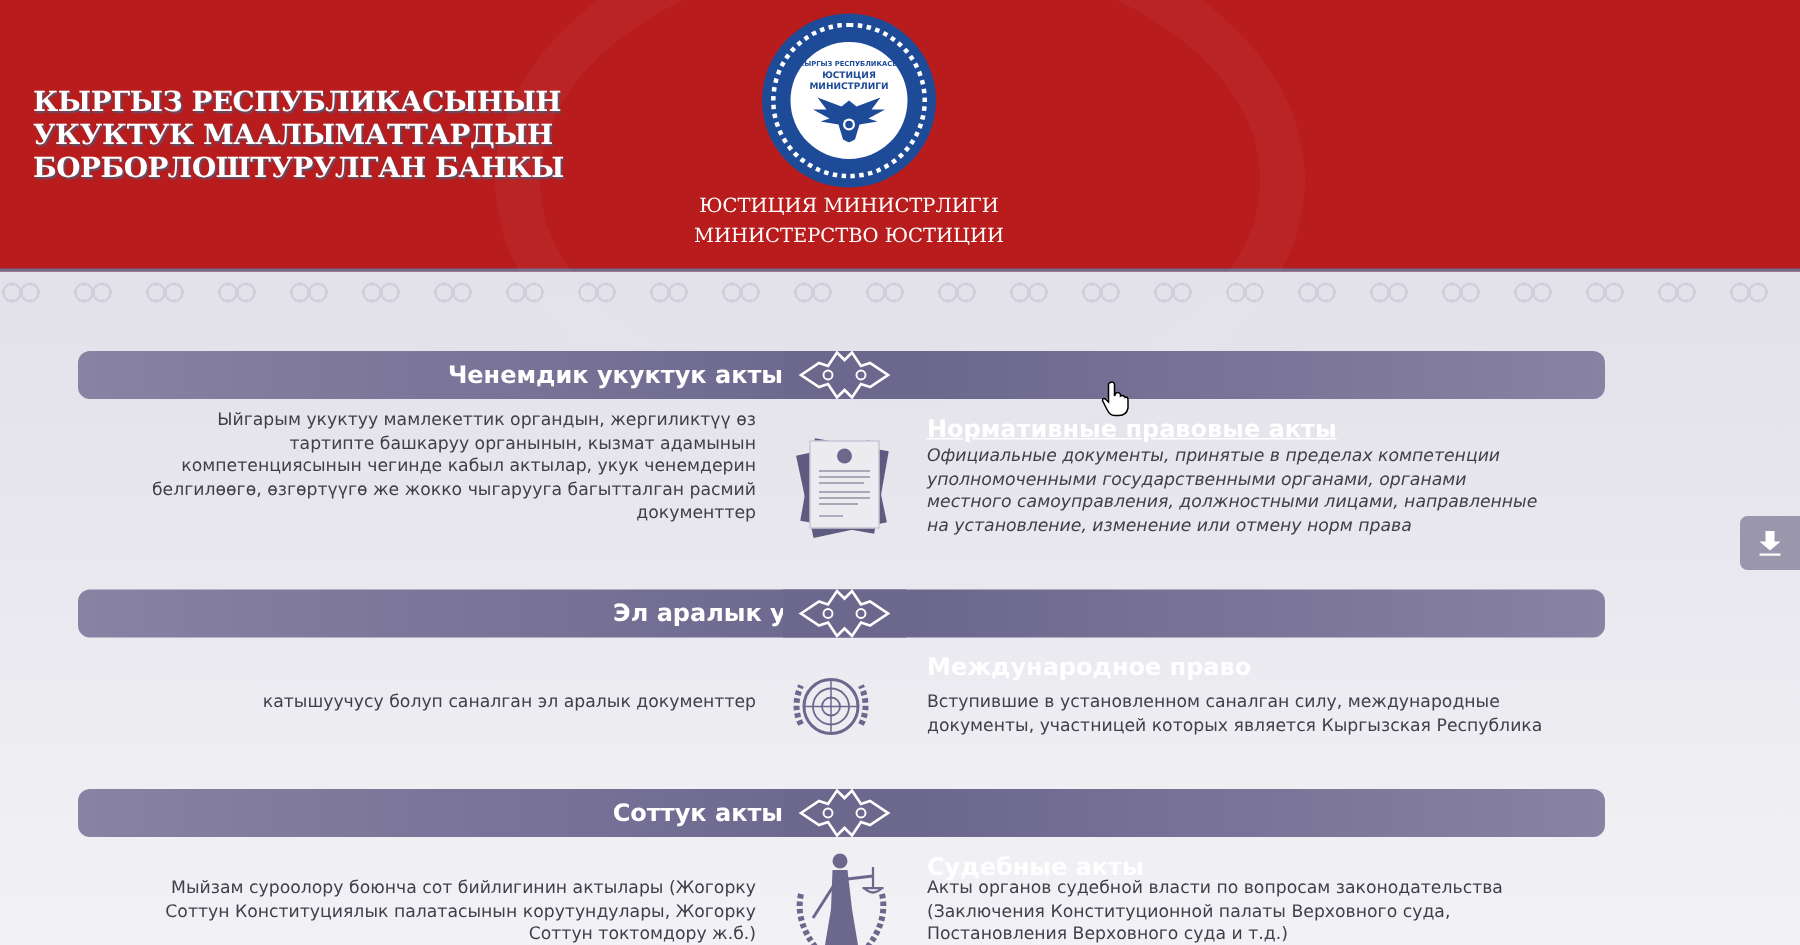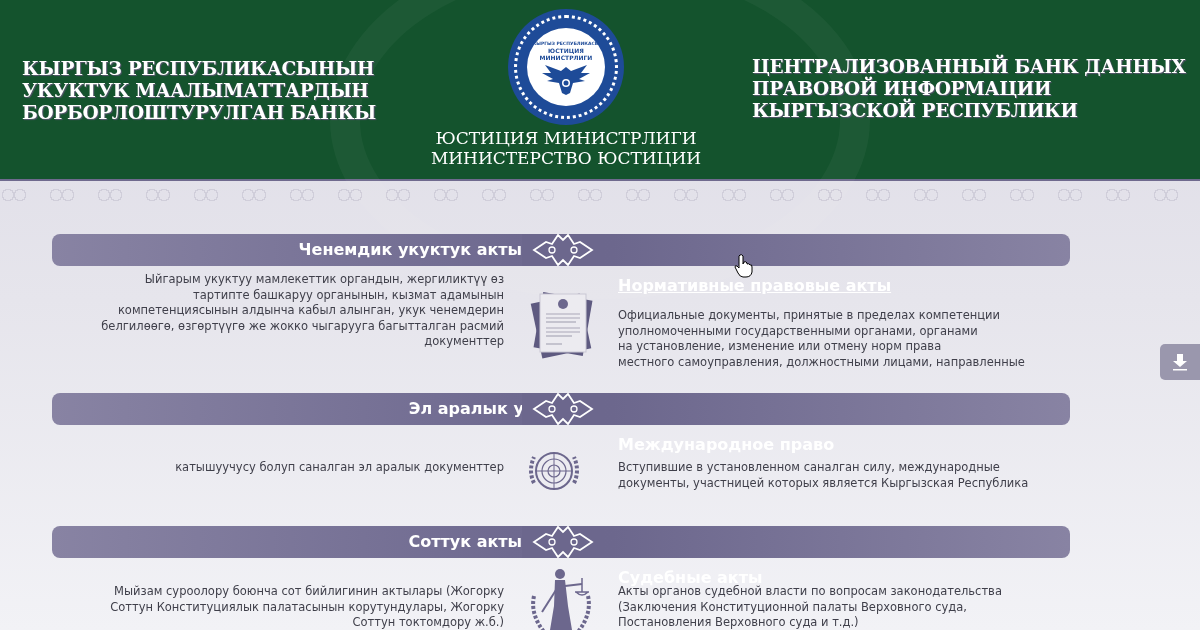--- a/index.html
+++ b/index.html
@@ -4,21 +4,21 @@
   <style>
     * { box-sizing: border-box; margin: 0; padding: 0; }
     html, body { width: 1200px; height: 630px; overflow: hidden; }
     body {
       font-family: "DejaVu Sans", sans-serif;
       background: linear-gradient(#dddbe6 0px, #e6e5ec 300px, #f2f2f6 630px);
       position: relative;
     }
     .header {
       position: absolute; left: 0; top: 0; width: 1200px; height: 181px;
-      background: #14532d;
+      background: #b91c1c;
       border-bottom: 2px solid #6f6a8e;
     }
     .header::before {
       content: ""; position: absolute; left: 330px; top: -60px;
       width: 480px; height: 300px; border-radius: 50%;
       border: 30px solid rgba(255,255,255,0.04);
     }
     .title-left, .title-right {
       position: absolute; font-family: "DejaVu Serif", serif; font-weight: bold;
       color: #ffffff; font-size: 18.5px; line-height: 22px;
@@ -36,21 +36,21 @@
       width: 104px; height: 104px; border-radius: 50%;
       border: 3px dotted #ffffff; display: flex; align-items: center; justify-content: center;
     }
     .logo-inner {
       width: 78px; height: 78px; border-radius: 50%; background: #ffffff;
       display: flex; flex-direction: column; align-items: center; justify-content: center;
     }
     .logo-text { font-size: 6px; font-weight: bold; color: #1e4b98; line-height: 7px; text-align: center; }
     .ministry {
       position: absolute; left: 420px; top: 128px; width: 292px; text-align: center;
-      font-family: "DejaVu Serif", serif; color: #ffffff; font-size: 17px; line-height: 20px;
+      font-family: "DejaVu Serif", serif; color: #ffffff; font-size: 13px; line-height: 20px;
     }
     .ornament {
       position: absolute; left: 0; top: 183px; width: 1200px; height: 24px;
       background:
         radial-gradient(circle at 8px 12px, transparent 5px, #cfccd9 5px, #cfccd9 6.5px, transparent 6.5px),
         radial-gradient(circle at 20px 12px, transparent 5px, #cfccd9 5px, #cfccd9 6.5px, transparent 6.5px);
       background-size: 48px 24px;
       opacity: 0.9;
     }
     .section { position: absolute; left: 52px; width: 1018px; }
@@ -108,69 +108,64 @@
         </svg>
       </div>
     </div>
   </div>
 
   <div class="ministry">
     <div>ЮСТИЦИЯ МИНИСТРЛИГИ</div>
     <div>МИНИСТЕРСТВО ЮСТИЦИИ</div>
   </div>
 
-  <div class="title-right">
-    <div>ЦЕНТРАЛИЗОВАННЫЙ БАНК ДАННЫХ</div>
-    <div>ПРАВОВОЙ ИНФОРМАЦИИ</div>
-    <div>КЫРГЫЗСКОЙ РЕСПУБЛИКИ</div>
-  </div>
 </div>
 
 <div class="ornament"></div>
 
 <div class="section" style="top:234px;">
   <div class="bar">
     <span class="bar-left">Ченемдик укуктук актылар</span>
     <svg class="bar-orn" viewBox="0 0 82 38">
       <rect x="0" y="3" width="82" height="32" fill="#6c678d"></rect>
       <path d="M12 19 L24 11 L30 13 L36 4 L41 9 L46 4 L52 13 L58 11 L70 19 L58 27 L52 25 L46 34 L41 29 L36 34 L30 25 L24 27 Z" fill="none" stroke="#ffffff" stroke-width="1.8"></path>
       <circle cx="30" cy="19" r="3" fill="none" stroke="#fff" stroke-width="1.3"></circle>
       <circle cx="52" cy="19" r="3" fill="none" stroke="#fff" stroke-width="1.3"></circle>
     </svg>
     <span class="bar-right link">Нормативные правовые акты</span>
   </div>
   <div class="desc-left" style="top:38px;">
     <div>Ыйгарым укуктуу мамлекеттик органдын, жергиликтүү өз</div>
     <div>тартипте башкаруу органынын, кызмат адамынын</div>
-    <div>компетенциясынын алдынча кабыл алынган, укук ченемдерин</div>
+    <div>компетенциясынын чегинде кабыл актылар, укук ченемдерин</div>
     <div>белгилөөгө, өзгөртүүгө же жокко чыгарууга багытталган расмий</div>
     <div>документтер</div>
   </div>
   <div class="icon-box" style="top:50px;">
     <svg width="80" height="80" viewBox="0 0 80 80">
       <rect x="14" y="14" width="50" height="56" fill="#5e5a80" transform="rotate(-12 39 42)"></rect>
       <rect x="16" y="12" width="50" height="56" fill="#5e5a80" transform="rotate(10 41 40)"></rect>
       <rect x="18" y="10" width="46" height="58" fill="#ecebf0" stroke="#c9c7d4"></rect>
       <circle cx="41" cy="20" r="5" fill="#6c678d"></circle>
       <g stroke="#aaa8b8" stroke-width="1.2">
         <line x1="24" y1="30" x2="58" y2="30"></line>
           <line x1="24" y1="34" x2="58" y2="34"></line>
         <line x1="24" y1="38" x2="54" y2="38"></line>
           <line x1="24" y1="44" x2="58" y2="44"></line>
         <line x1="24" y1="48" x2="58" y2="48"></line>
           <line x1="24" y1="52" x2="50" y2="52"></line>
         <line x1="24" y1="60" x2="40" y2="60"></line>
       </g>
     </svg>
   </div>
-  <div class="desc-right" style="top:74px;">
+  <div class="desc-right" style="top:62px;font-style:italic;">
     <div>Официальные документы, принятые в пределах компетенции</div>
     <div>уполномоченными государственными органами, органами</div>
+    <div>местного самоуправления, должностными лицами, направленные</div>
     <div>на установление, изменение или отмену норм права</div>
-    <div>местного самоуправления, должностными лицами, направленные</div>
   </div>
 </div>
 
 <div class="section" style="top:393px;">
   <div class="bar">
     <span class="bar-left">Эл аралык укук</span>
     <svg class="bar-orn" viewBox="0 0 82 38">
       <rect x="0" y="3" width="82" height="32" fill="#6c678d"></rect>
       <path d="M12 19 L24 11 L30 13 L36 4 L41 9 L46 4 L52 13 L58 11 L70 19 L58 27 L52 25 L46 34 L41 29 L36 34 L30 25 L24 27 Z" fill="none" stroke="#ffffff" stroke-width="1.8"></path>
       <circle cx="30" cy="19" r="3" fill="none" stroke="#fff" stroke-width="1.3"></circle>

